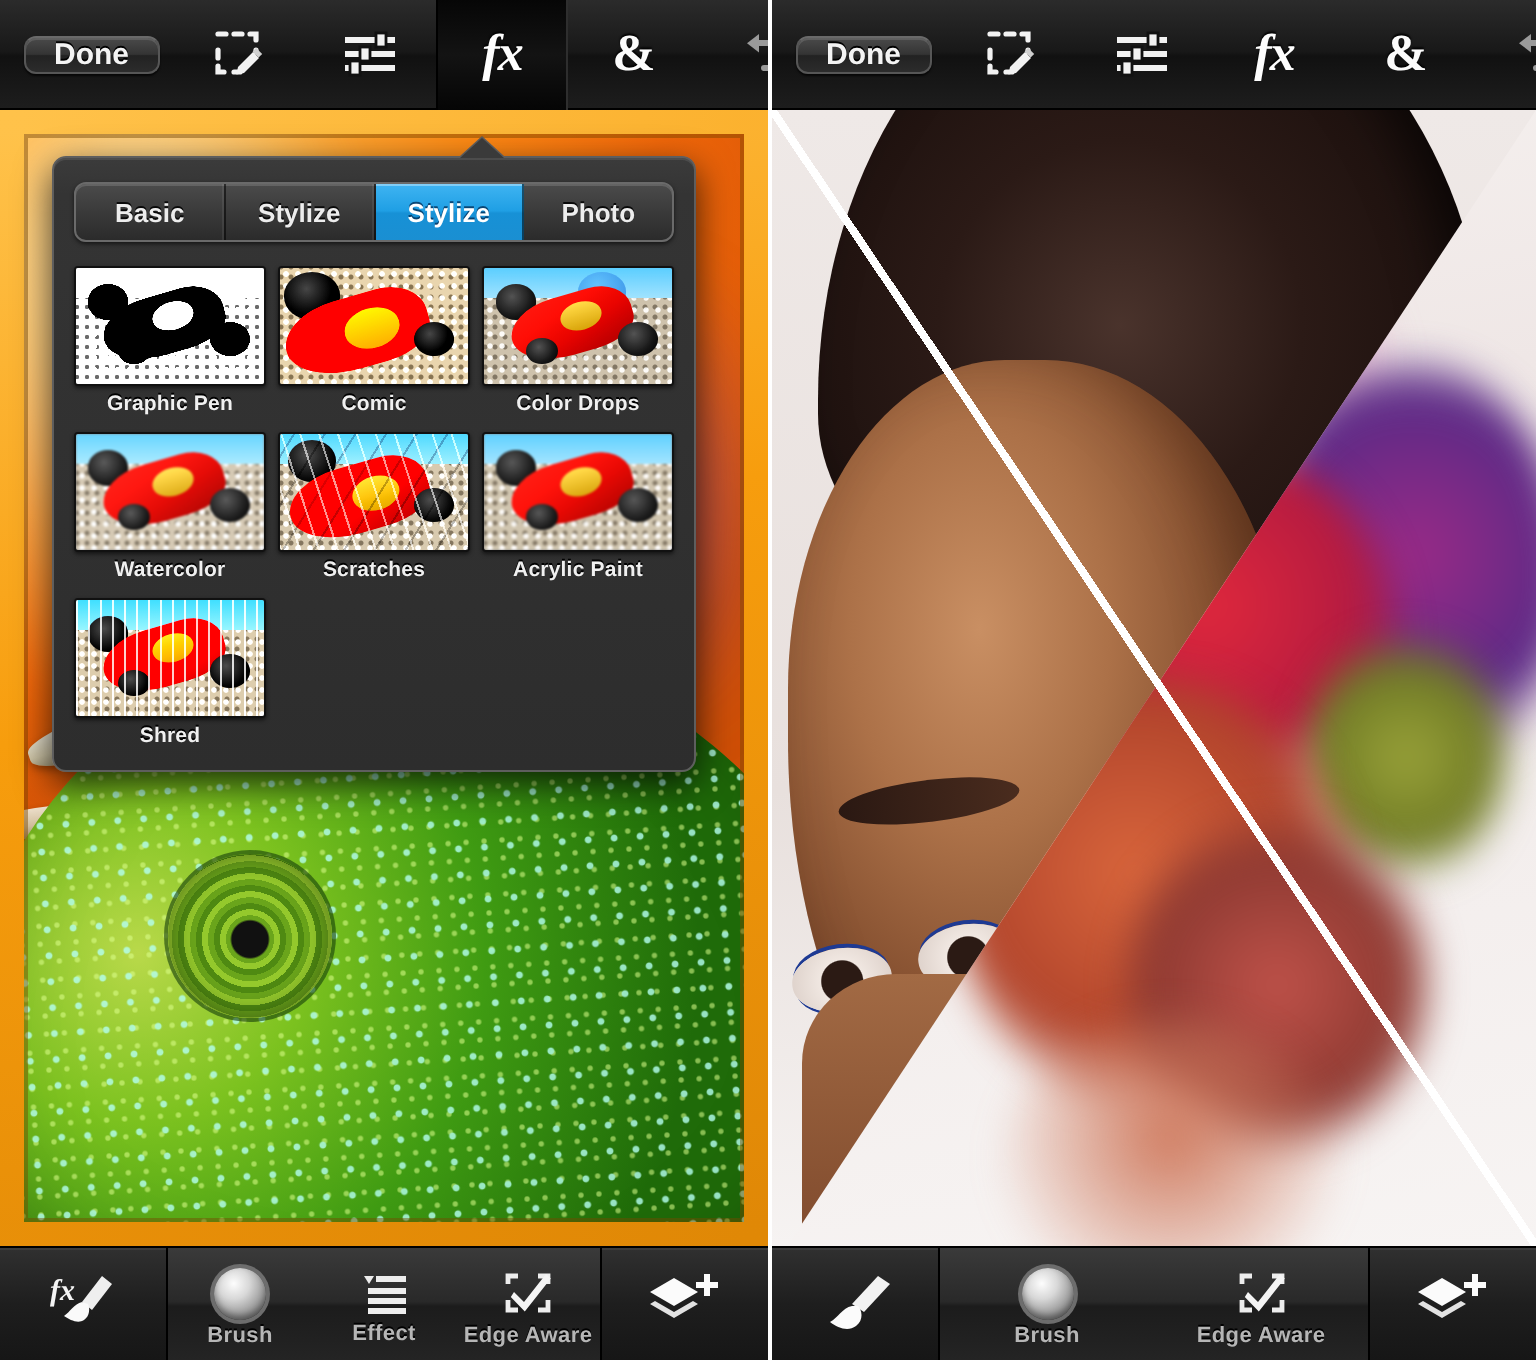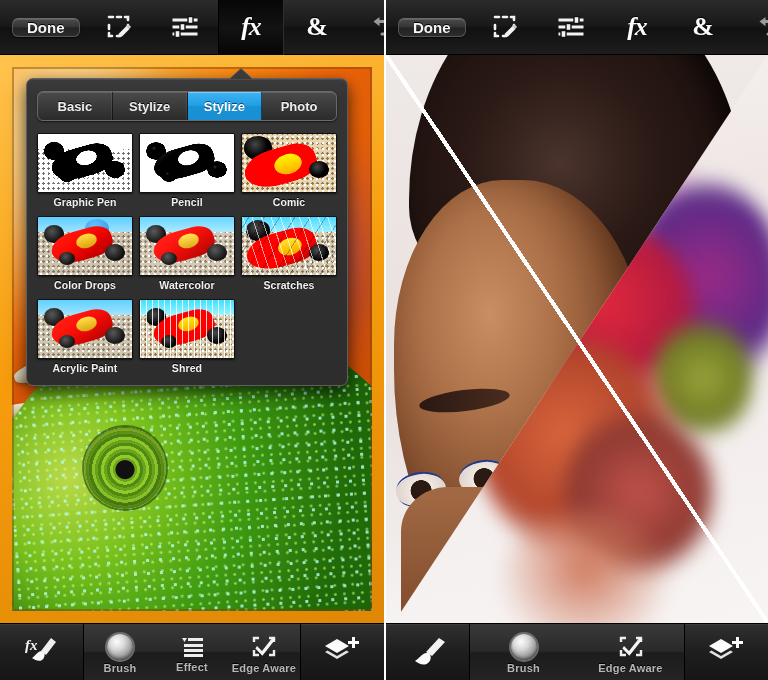--- a/index.html
+++ b/index.html
@@ -390,33 +390,20 @@
                     <div class="body"></div>
                   <div class="cockpit"></div>
                     <div class="tyre t2"></div>
                     <div class="tyre t3"></div>
                 </div>
               </div>
               <div class="thumb-label">Graphic Pen</div>
             </div>
 
 
-            <div class="cell">
-              <div class="thumb">
-                <div class="car mono-pn" style="background:#fff">
-                  <div class="ground" style="background:#fff"></div>
-                  <div class="tyre t1"></div>
-                    <div class="body"></div>
-                  <div class="cockpit"></div>
-                    <div class="tyre t2"></div>
-                    <div class="tyre t3"></div>
-                </div>
-              </div>
-              <div class="thumb-label">Pencil</div>
-            </div>
 
             <div class="cell">
               <div class="thumb">
                 <div class="car f-comic">
                   <div class="ground tex-gravel"></div>
                   <div class="tyre t1" style="left:2%;top:4%;width:30%;height:40%"></div>
                   <div class="body" style="left:2%;top:24%;width:78%;height:62%"></div>
                   <div class="cockpit" style="left:34%;top:34%;width:30%;height:34%"></div>
                   <div class="tyre t2"></div>
                 </div>

